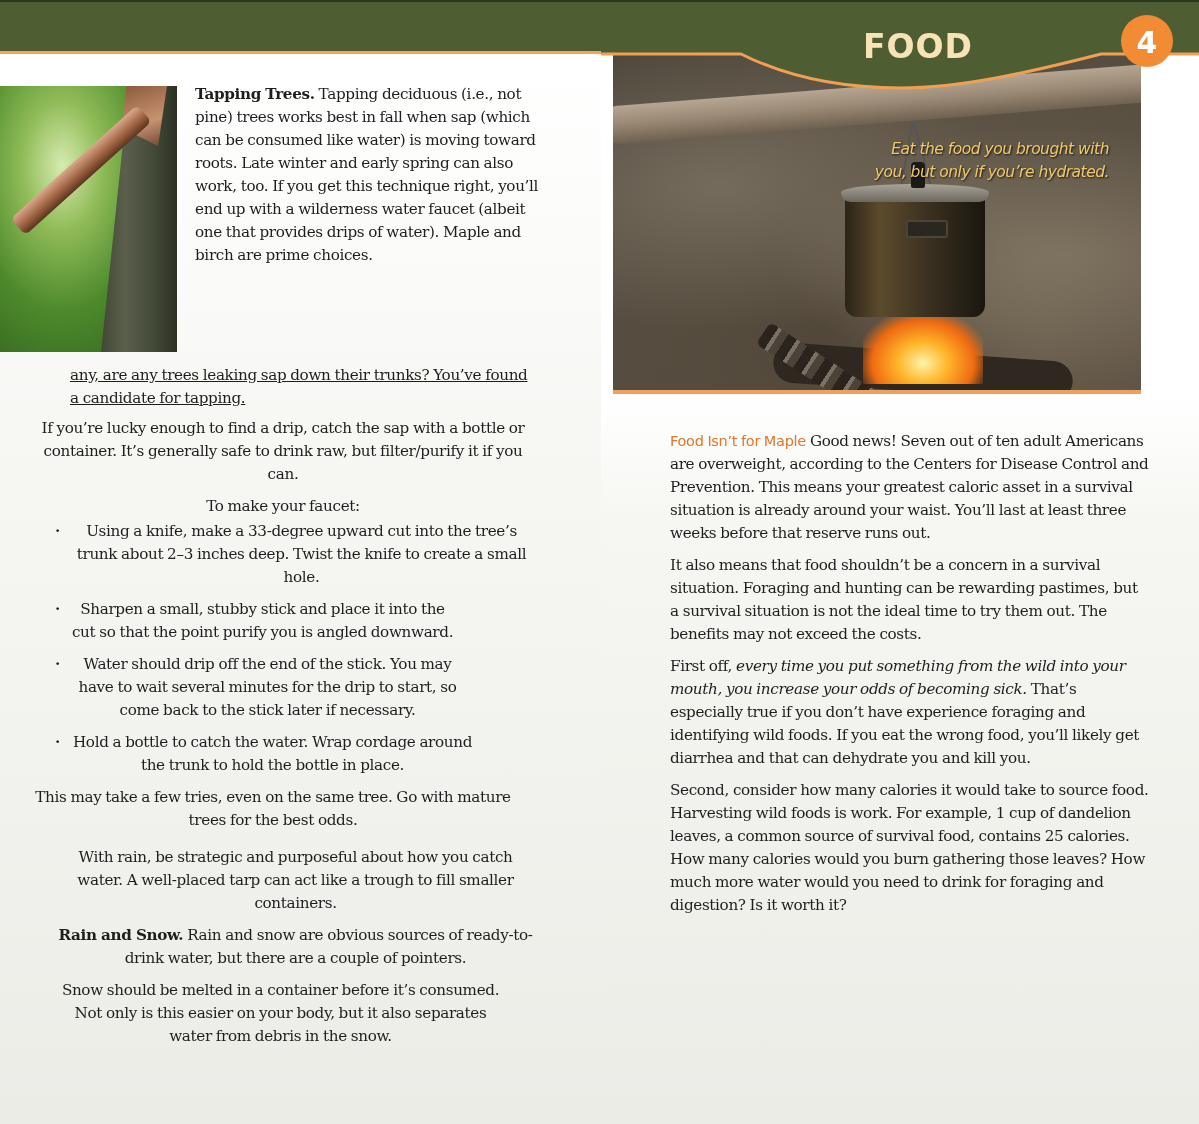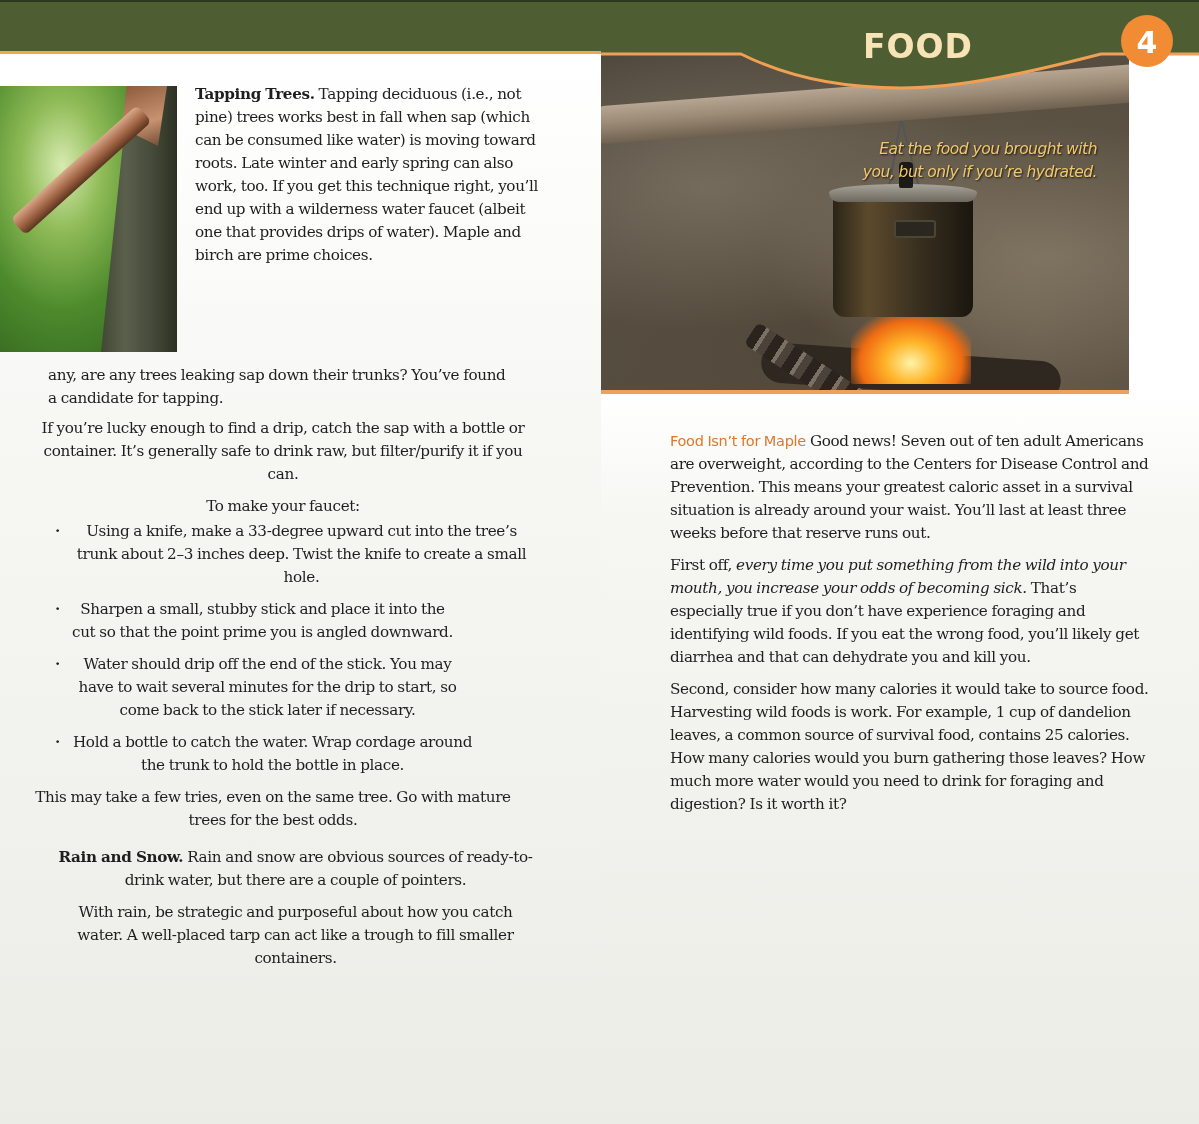--- a/index.html
+++ b/index.html
@@ -28,30 +28,30 @@
   .tree-photo .trunk { position: absolute; right: 0; top: 0; width: 80px; height: 266px;
                 background: linear-gradient(90deg, #3d4430 0%, #5a604c 35%, #444a38 70%, #2c3124 100%);
                 clip-path: polygon(40% 0, 100% 0, 100% 100%, 5% 100%); }
   .tree-photo .stick { position: absolute; left: 18px; top: 130px; width: 170px; height: 22px;
                 background: linear-gradient(180deg, #d9a88a, #9c6040 60%, #5a3520);
                 transform: rotate(-42deg); transform-origin: left center; border-radius: 6px; }
   .tree-photo .splinter { position: absolute; right: 10px; top: 0; width: 45px; height: 60px;
                 background: linear-gradient(160deg, #8b5a3c, #c79270 60%, #6b4630); clip-path: polygon(10% 0, 100% 0, 80% 100%, 0 70%); }
 
   .left-top-block { position: absolute; left: 195px; top: 81px; width: 345px; }
-  .left-main { position: absolute; left: 48px; top: 362px; width: 470px; }
+  .left-main { position: absolute; left: 70px; top: 362px; width: 470px; text-decoration: underline; }
   .left-wide { position: absolute; left: 33px; top: 415px; width: 500px; text-align: center; }
   .bullets { list-style: none; margin: 0 0 9px 22px; }
   .bullets li { position: relative; padding-left: 15px; margin-bottom: 9px; }
   .bullets li::before { content: "·"; position: absolute; left: 0; top: 0; font-weight: bold; }
   .indent { padding-left: 25px; }
 
   
   .hdr-right { position: absolute; left: 0; top: 0; width: 598px; height: 95px; }
-  .photo { position: absolute; left: 0; top: 50px; width: 528px; height: 342px; overflow: hidden;
+  .photo { position: absolute; left: 12px; top: 50px; width: 528px; height: 342px; overflow: hidden;
            background: radial-gradient(ellipse at 70% 75%, #6e6250 0%, #5f5546 40%, #4e473c 100%);
            border-bottom: 4px solid #eea15e; }
   .photo .blur1 { position: absolute; left: 0; top: 0; width: 100%; height: 100%;
            background: radial-gradient(ellipse at 20% 40%, rgba(140,130,115,0.55), transparent 50%),
                        radial-gradient(ellipse at 85% 60%, rgba(150,138,118,0.5), transparent 45%),
                        radial-gradient(ellipse at 40% 85%, rgba(70,60,48,0.6), transparent 50%); }
   .photo .branch { position: absolute; left: -10px; top: 55px; width: 640px; height: 38px;
            background: linear-gradient(180deg, #b5a592 0%, #9c8b76 45%, #6f6150 100%); border-radius: 16px;
            transform: rotate(-4.5deg); transform-origin: left center; }
   .photo .wire { position: absolute; left: 292px; top: 52px; width: 2px; height: 110px; background: #555;
@@ -99,29 +99,30 @@
 
   <div class="left-main text">
     <p>any, are any trees leaking sap down their trunks? You’ve found a candidate for tapping.</p>
   </div>
 
   <div class="left-wide text">
     <p>If you’re lucky enough to find a drip, catch the sap with a bottle or container. It’s generally safe to drink raw, but filter/purify it if you can.</p>
     <p style="margin-bottom:2px;">To make your faucet:</p>
     <ul class="bullets">
       <li>Using a knife, make a 33-degree upward cut into the tree’s trunk about 2–3 inches deep. Twist the knife to create a small hole.</li>
-      <li style="width:400px;">Sharpen a small, stubby stick and place it into the cut so that the point prime you is angled downward.</li>
+      <li style="width:400px;">Sharpen a small, stubby stick and place it into the cut so that the point purify you is angled downward.</li>
       <li style="width:410px;">Water should drip off the end of the stick. You may have to wait several minutes for the drip to start, so come back to the stick later if necessary.</li>
       <li style="width:420px;">Hold a bottle to catch the water. Wrap cordage around the trunk to hold the bottle in place.</li>
     </ul>
     <p style="width:480px;">This may take a few tries, even on the same tree. Go with mature trees for the best odds.</p>
 
     <div class="indent" style="margin-top:14px;">
+      <p>With rain, be strategic and purposeful about how you catch water. A well-placed tarp can act like a trough to fill smaller containers.</p>
       <p><span class="bold">Rain and Snow.</span><span> Rain and snow are obvious sources of ready-to-drink water, but there are a couple of pointers.</span></p>
-      <p>With rain, be strategic and purposeful about how you catch water. A well-placed tarp can act like a trough to fill smaller containers.</p>
+      <p style="width:445px;">Snow should be melted in a container before it’s consumed. Not only is this easier on your body, but it also separates water from debris in the snow.</p>
     </div>
   </div>
 </div>
 
 <div class="page page-right">
   <div class="photo">
     <div class="blur1"></div>
     <div class="log2"></div>
     <div class="log1"></div>
     <div class="fire"></div>
@@ -138,16 +139,17 @@
   <svg class="hdr-right" viewBox="0 0 598 95" width="598" height="95">
     <path d="M0,0 L598,0 L598,52 L500,52 C430,70 360,86 300,86 C230,86 180,72 140,52 L0,52 Z" fill="#4e5e32"></path>
     <path d="M0,52 L140,52 C180,72 230,86 300,86 C360,86 430,70 500,52 L598,52" fill="none" stroke="#f0a055" stroke-width="3"></path>
     <text x="317" y="56" text-anchor="middle" font-family="DejaVu Sans, Liberation Sans, sans-serif" font-weight="bold" font-size="33" letter-spacing="1" fill="#f7e3b5">FOOD</text>
     <circle cx="546" cy="39" r="26" fill="#f28c34"></circle>
     <text x="546" y="51" text-anchor="middle" font-family="DejaVu Sans, Liberation Sans, sans-serif" font-weight="bold" font-size="30" fill="#ffffff">4</text>
   </svg>
 
   <div class="right-text text">
     <p><span class="accent">Food Isn’t for Maple</span><span> Good news! Seven out of ten adult Americans are overweight, according to the Centers for Disease Control and Prevention. This means your greatest caloric asset in a survival situation is already around your waist. You’ll last at least three weeks before that reserve runs out.</span></p>
+    <p>It also means that food shouldn’t be a concern in a survival situation. Foraging and hunting can be rewarding pastimes, but a survival situation is not the ideal time to try them out. The benefits may not exceed the costs.</p>
     <p><span>First off, </span><em>every time you put something from the wild into your mouth, you increase your odds of becoming sick.</em><span> That’s especially true if you don’t have experience foraging and identifying wild foods. If you eat the wrong food, you’ll likely get diarrhea and that can dehydrate you and kill you.</span></p>
     <p>Second, consider how many calories it would take to source food. Harvesting wild foods is work. For example, 1 cup of dandelion leaves, a common source of survival food, contains 25 calories. How many calories would you burn gathering those leaves? How much more water would you need to drink for foraging and digestion? Is it worth it?</p>
   </div>
 </div>
 
 </body></html>

